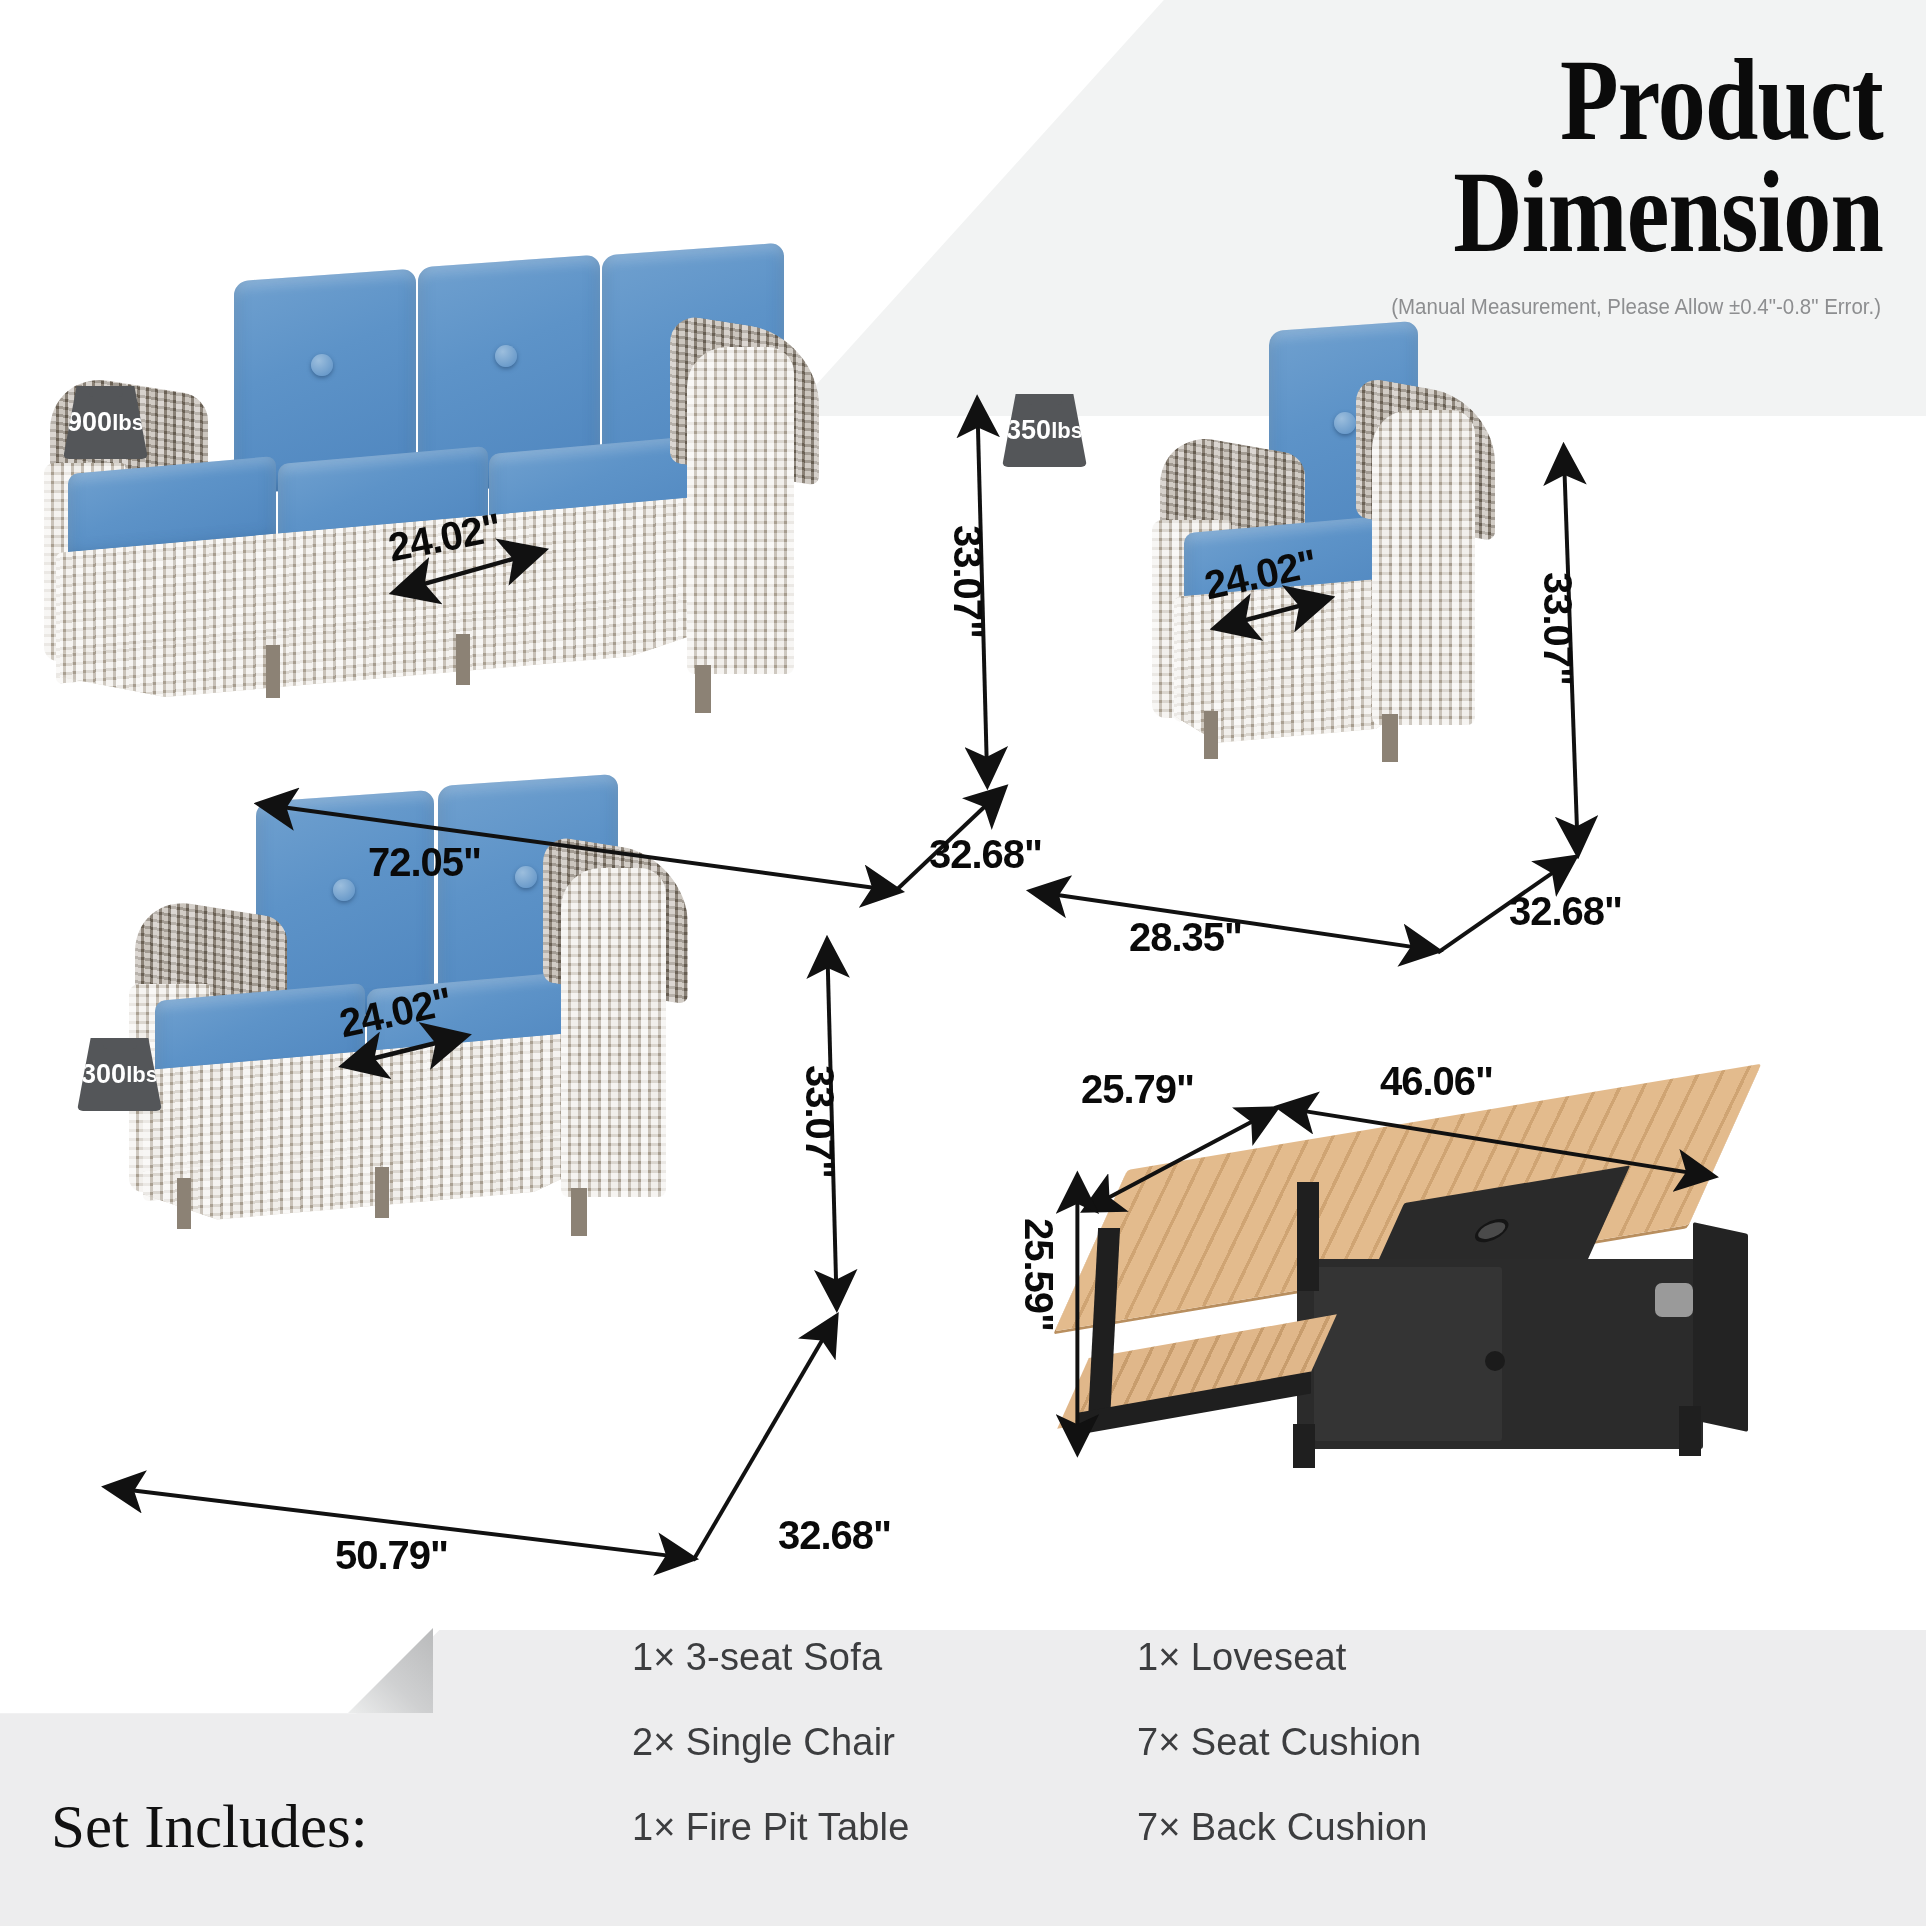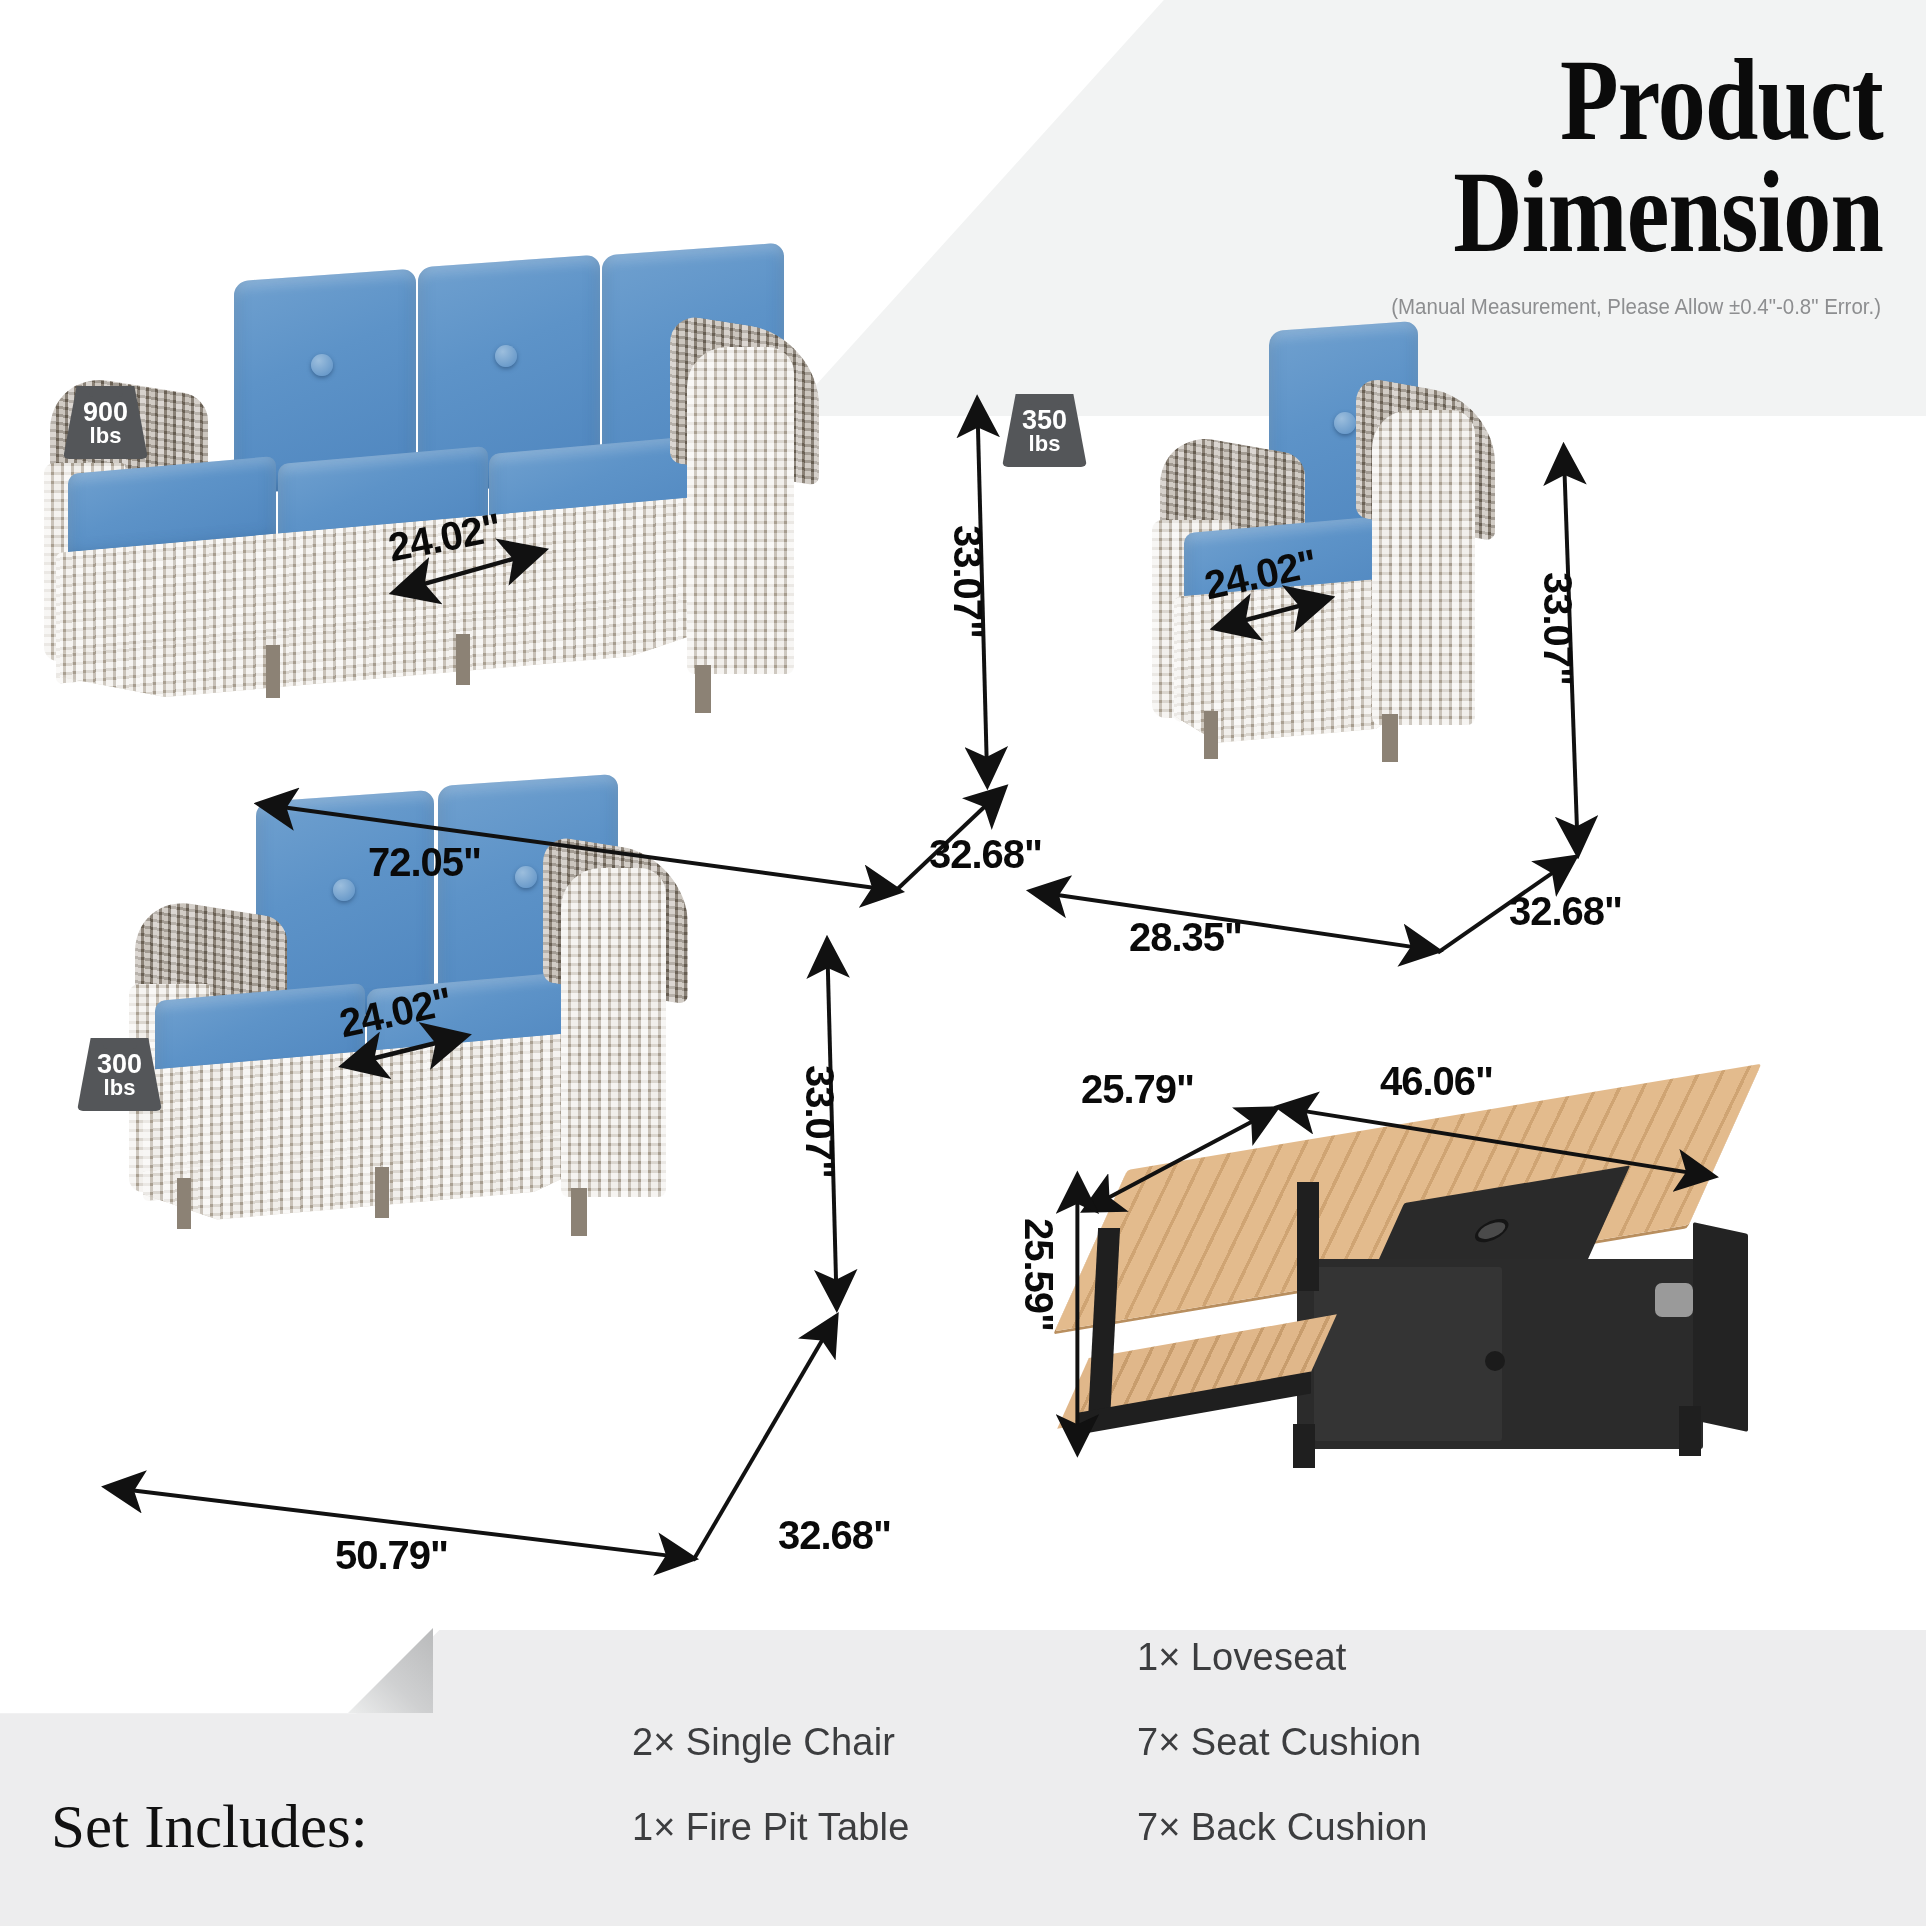--- a/index.html
+++ b/index.html
@@ -57,21 +57,21 @@
   .inc-col.c1{left:632px;bottom:57px;}
   .inc-col.c2{left:1137px;bottom:57px;}
   .inc-col div span.q{padding-right:10px;}
 
   
   .badge{position:absolute;color:#fff;text-align:center;}
   .badge .body{
     position:relative;width:85px;height:73px;background:#545659;
     clip-path:polygon(16% 0,84% 0,100% 100%,0 100%);
     border-radius:6px;
-    display:flex;flex-direction:column;justify-content:center;align-items:center;
+    display:flex;flex-direction:row;justify-content:center;align-items:center;
     line-height:0.98;
   }
   .badge .knob{
     position:absolute;left:50%;top:-19px;transform:translateX(-50%);
     width:34px;height:30px;background:#545659;border-radius:16px 16px 4px 4px;
   }
   .badge .knob:after{
     content:"";position:absolute;left:50%;top:6px;transform:translateX(-50%);
     width:13px;height:13px;border-radius:50%;background:#fff;
   }
@@ -349,20 +349,23 @@
     <span>46.06"</span>
   </div>
   <div class="dim-plain" style="left:1061px;top:1218px;transform:rotate(90deg);transform-origin:left top;">
     <span>25.59"</span>
   </div>
 
   <div class="set-includes">Set Includes:</div>
 
   <div class="inc-col c1">
     <div>
+      <span class="q">1×</span><span>3-seat Sofa</span>
+    </div>
+    <div>
       <span class="q">2×</span><span>Single Chair</span>
     </div>
     <div>
       <span class="q">1×</span><span>Fire Pit Table</span>
     </div>
   </div>
 
   <div class="inc-col c2">
     <div>
       <span class="q">1×</span><span>Loveseat</span>

